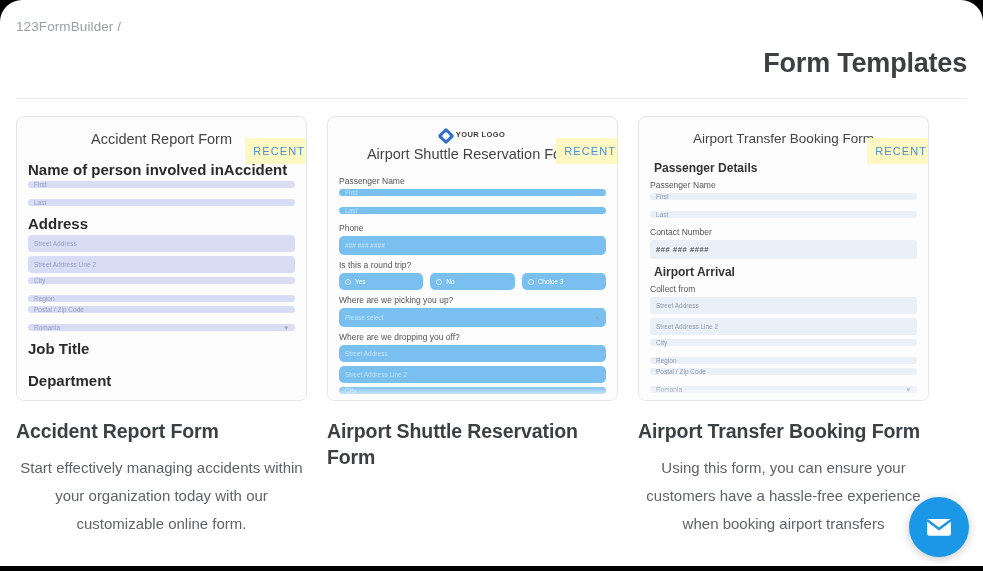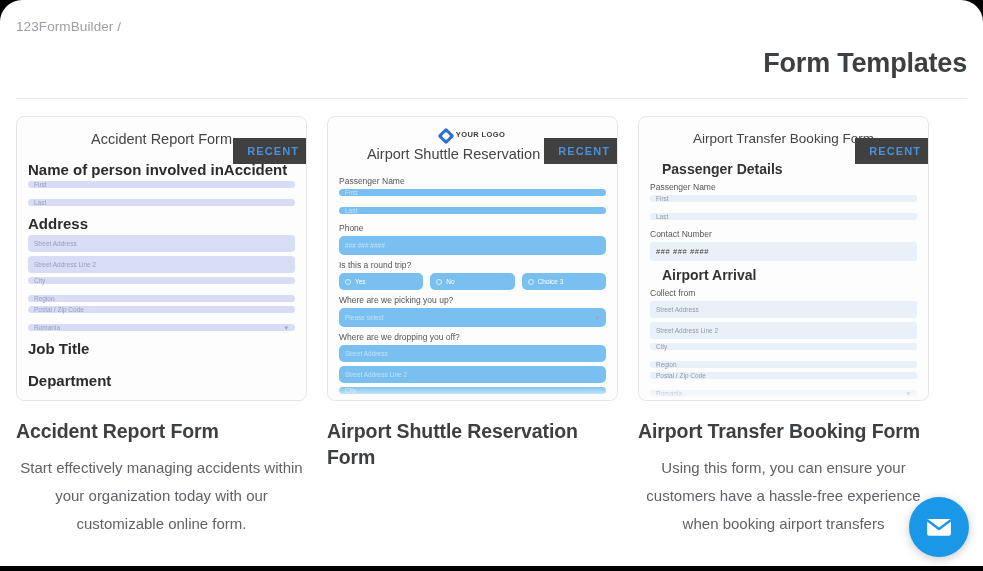--- a/index.html
+++ b/index.html
@@ -65,26 +65,26 @@
     left: 0; right: 0; bottom: 0;
     height: 14px;
     background: linear-gradient(to bottom, rgba(253,253,253,0), #fdfdfd);
     pointer-events: none;
   }
 
   .recent-badge {
     position: absolute;
     top: 21px;
     right: -7px;
-    background: #404040;
+    background: #fef9c3;
     color: #4a90d9;
     font-size: 11px;
-    font-weight: bold;
+    font-weight: normal;
     letter-spacing: 1.1px;
-    padding: 7px 14px;
+    padding: 7px 8px;
     z-index: 5;
   }
 
   
   .f-title {
     text-align: center;
     font-size: 14.5px;
     color: #444;
     padding: 4px 0 9px 0;
     white-space: nowrap;
@@ -112,24 +112,24 @@
     background: #ffffff;
     border-radius: 1px;
   }
   .logo-text {
     font-size: 7.5px;
     font-weight: bold;
     color: #3a3a3a;
     letter-spacing: .4px;
   }
   .f-section {
-    font-size: 14px;
+    font-size: 12px;
     font-weight: bold;
     color: #333;
-    margin: 6px 0 5px 12px;
+    margin: 6px 0 5px 4px;
   }
   .f-label {
     font-size: 8.5px;
     color: #555;
     margin: 5px 0 3px 0;
   }
   .f-label.bold { font-weight: bold; font-size: 15px; color: #2b2b2b; }
   .f-row { display: flex; gap: 7px; flex-direction: column; }
   .f-row > * { flex: 1; }
   .f-input {

